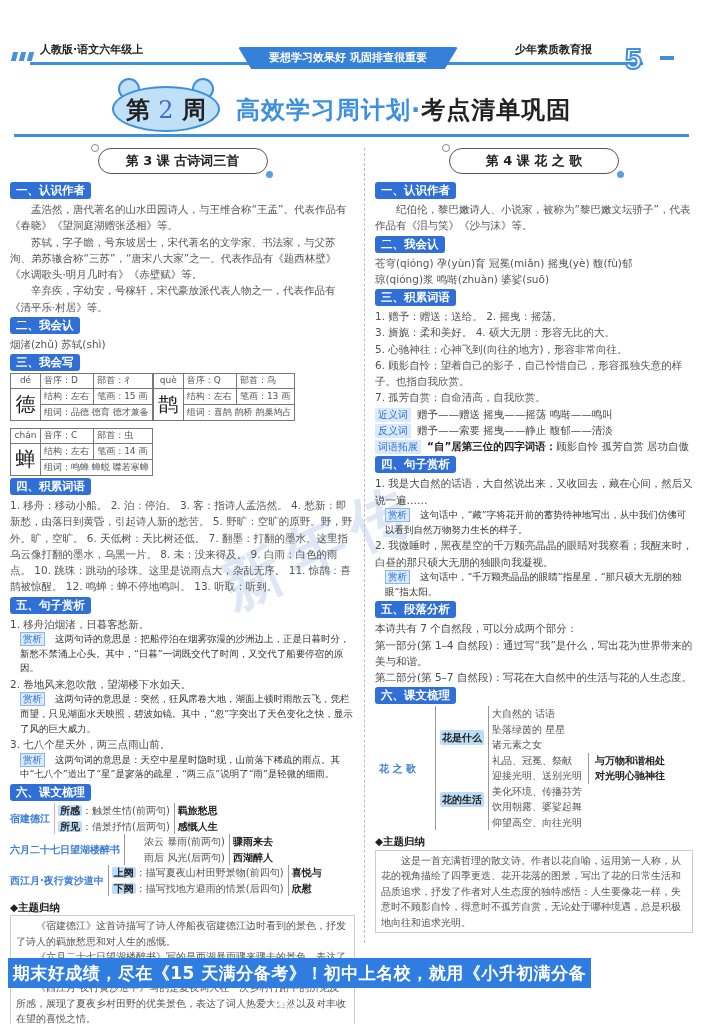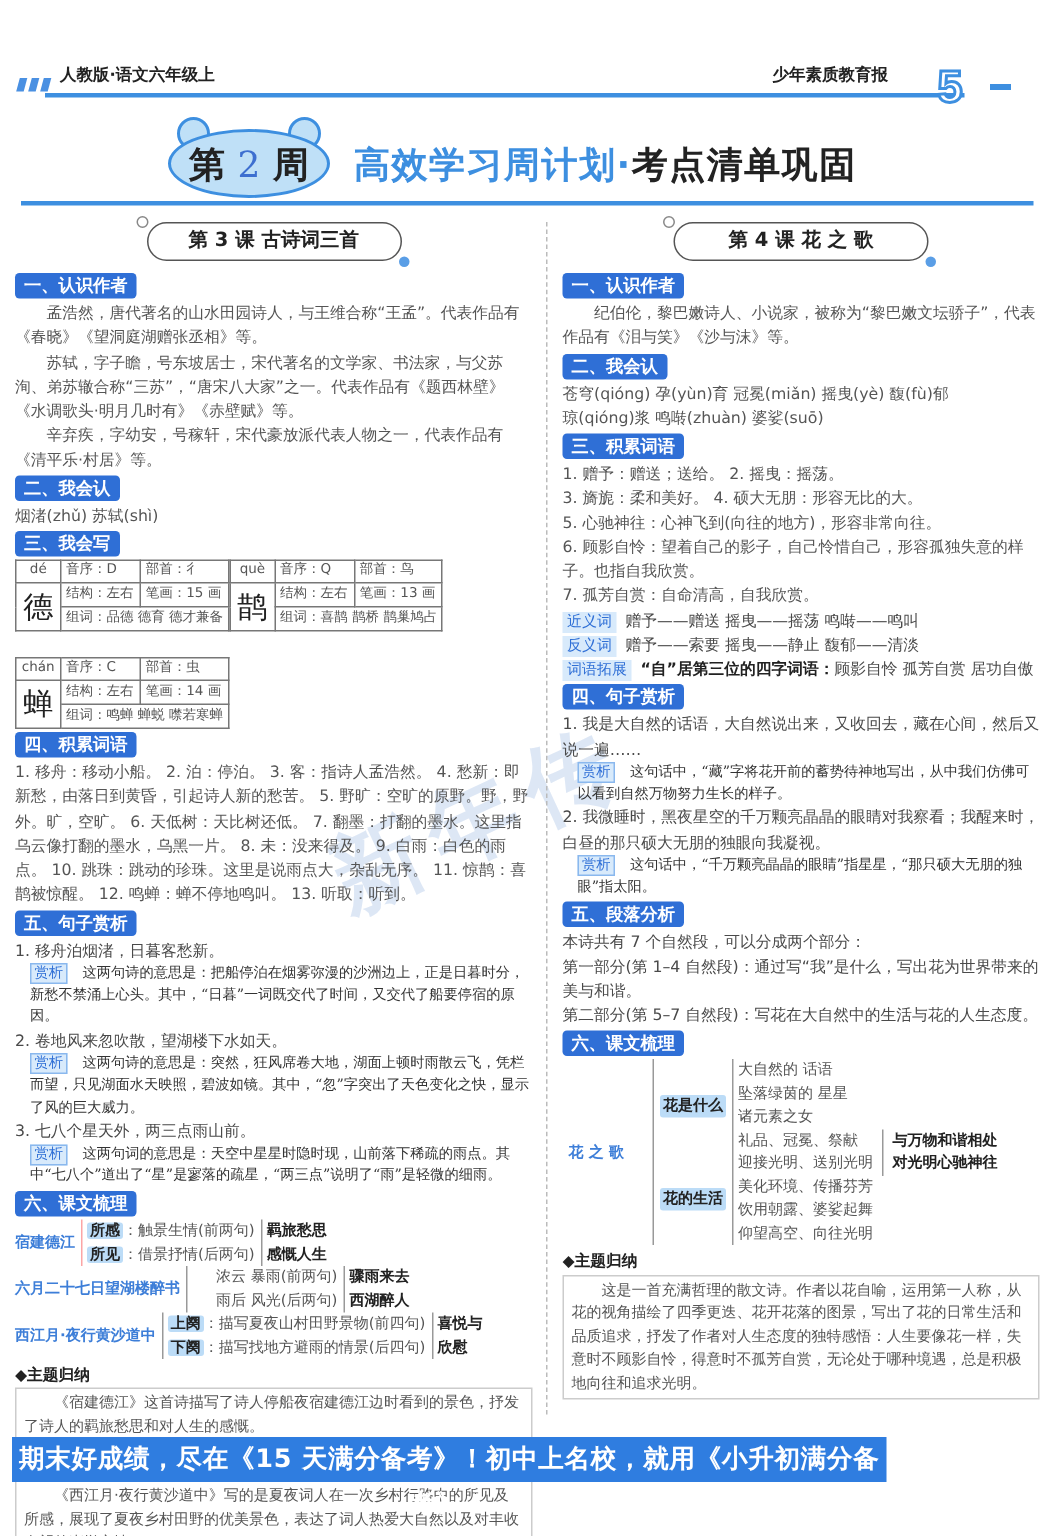--- a/index.html
+++ b/index.html
@@ -52,20 +52,21 @@
 <body>
 
 <div class="topbar">
   <div class="stripes">
       <span></span>
       <span></span>
       <span></span>
     </div>
   <div class="line"></div>
   <div class="edition">人教版·语文六年级上</div>
+  <div class="slogan">要想学习效果好  巩固排查很重要</div>
   <div class="paper">少年素质教育报</div>
   <div class="pagenum">5</div>
   <div class="dash"></div>
 </div>
 
 <div class="titlebar">
   <div class="ear l"></div>
   <div class="ear r"></div>
   <div class="badge">
     <span>第</span>
@@ -105,21 +106,21 @@
         <tr>
               <td class="big" rowspan="2">德</td>
               <td>结构：左右</td>
               <td>笔画：15 画</td>
             </tr>
         <tr>
               <td colspan="2">组词：品德  德育  德才兼备</td>
             </tr>
       </tbody>
         </table>
-      <table class="chartab" style="margin-top:17px">
+      <table class="chartab" style="margin-top:7px">
         <tbody>
             <tr>
               <td class="py">chán</td>
               <td>音序：C</td>
               <td>部首：虫</td>
             </tr>
         <tr>
               <td class="big" rowspan="2">蝉</td>
               <td>结构：左右</td>
               <td>笔画：14 画</td>

